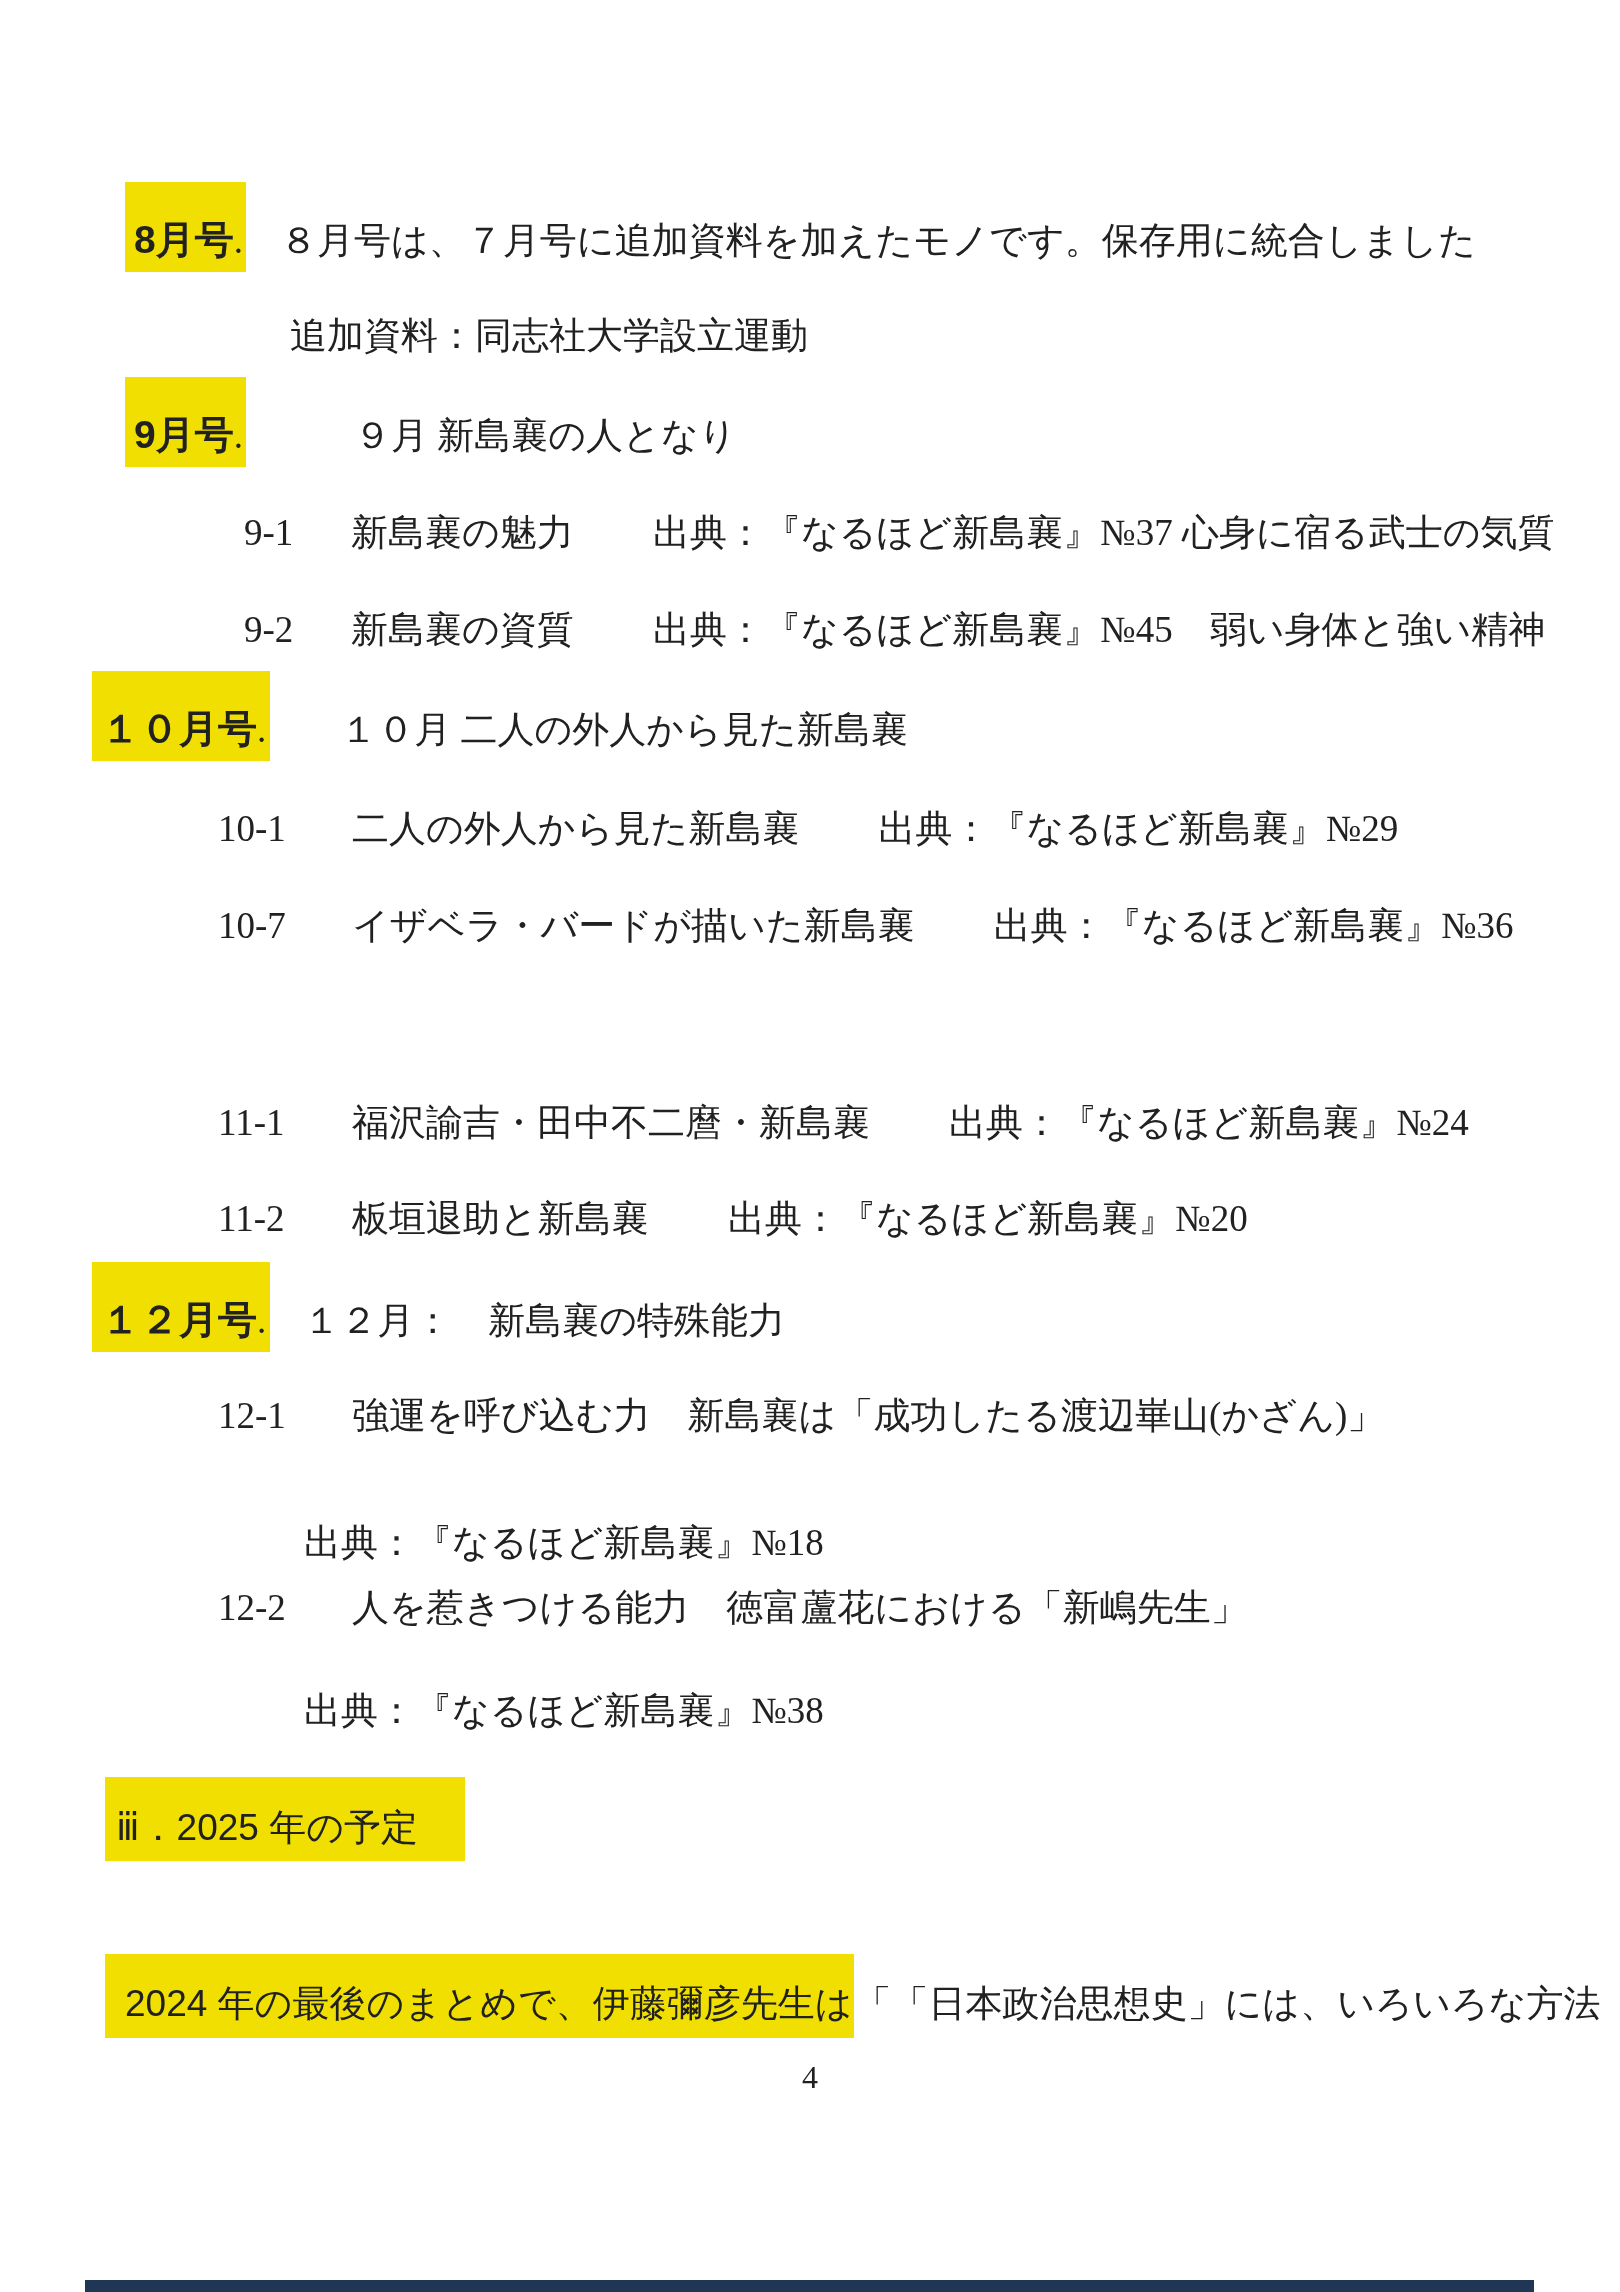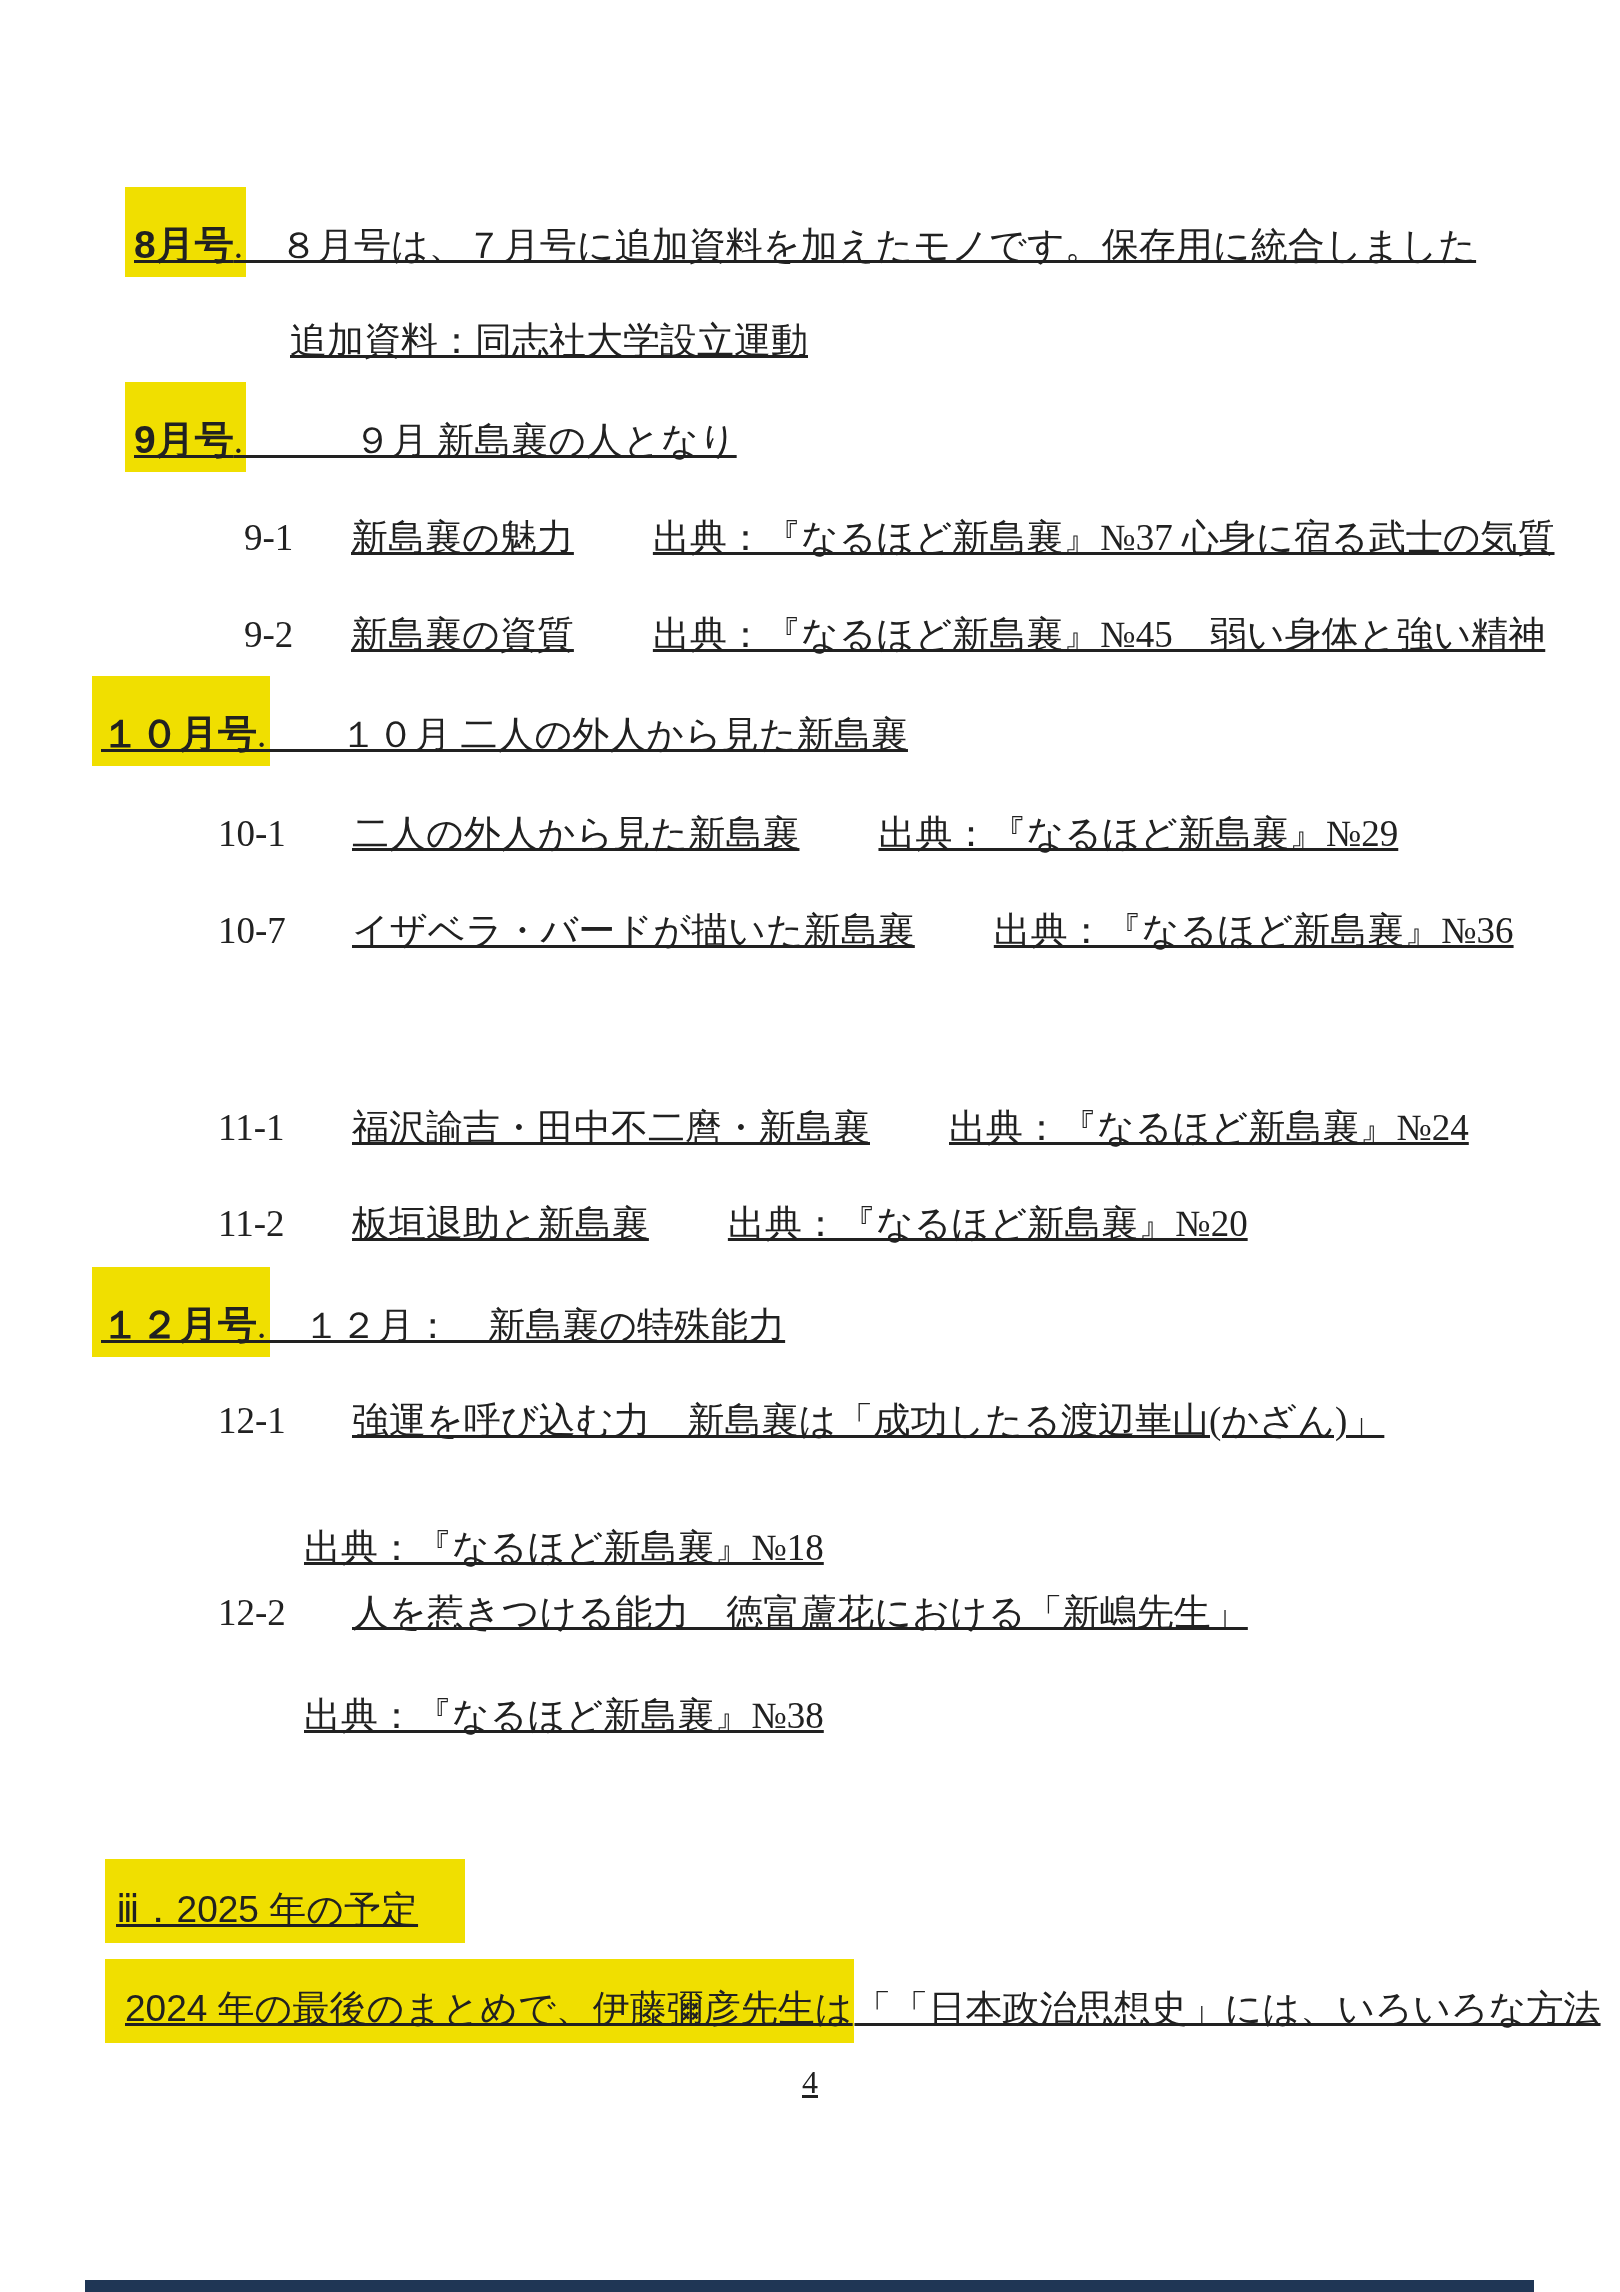--- a/index.html
+++ b/index.html
@@ -13,23 +13,22 @@
     position: relative;
     width: 1620px;
     height: 2293px;
     background: #ffffff;
     overflow: hidden;
     color: var(--text);
   }
   .line {
     position: absolute;
     white-space: pre;
-    line-height: 52px;
+    line-height: 42px;
     color: var(--text);
-    text-decoration: underline;
   }
   .serif { font-family: "Liberation Serif", "DejaVu Serif", serif; font-size: 37px; }
   .sans  { font-family: "Liberation Sans", "DejaVu Sans", sans-serif; font-size: 37px; }
   .month-label {
     font-family: "Liberation Sans", "DejaVu Sans", sans-serif;
     font-weight: 700;
     font-size: 39px;
   }
   
   .hl { background: var(--highlight); }
@@ -79,21 +78,21 @@
   <div class="line serif" style="left:101px; top:1299px"><span class="hl hl-month month-label">１２月号</span><span>.　１２月：　新島襄の特殊能力</span></div>
 
   <div class="line serif" style="left:218px; top:1395px"><span class="num w10">12-1</span><span>強運を呼び込む力　新島襄は「成功したる渡辺崋山(かざん)」</span></div>
 
   <div class="line serif" style="left:304px; top:1522px">出典：『なるほど新島襄』№18</div>
 
   <div class="line serif" style="left:218px; top:1587px"><span class="num w10">12-2</span><span>人を惹きつける能力　徳富蘆花における「新嶋先生」</span></div>
 
   <div class="line serif" style="left:304px; top:1690px">出典：『なるほど新島襄』№38</div>
 
-  <div class="line sans" style="left:116px; top:1884px"><span class="hl hl-head">ⅲ．2025 年の予定</span></div>
+  <div class="line sans" style="left:116px; top:1807px"><span class="hl hl-head">ⅲ．2025 年の予定</span></div>
 
   <div class="line sans" style="left:125px; top:1983px"><span class="hl hl-para">2024 年の最後のまとめで、伊藤彌彦先生は</span><span>「「日本政治思想史」には、いろいろな方法</span></div>
 
   <div class="line serif page-num" style="left:0; top:2056px">4</div>
 
   <div class="bottom-bar"></div>
 
 </div>
 
 

